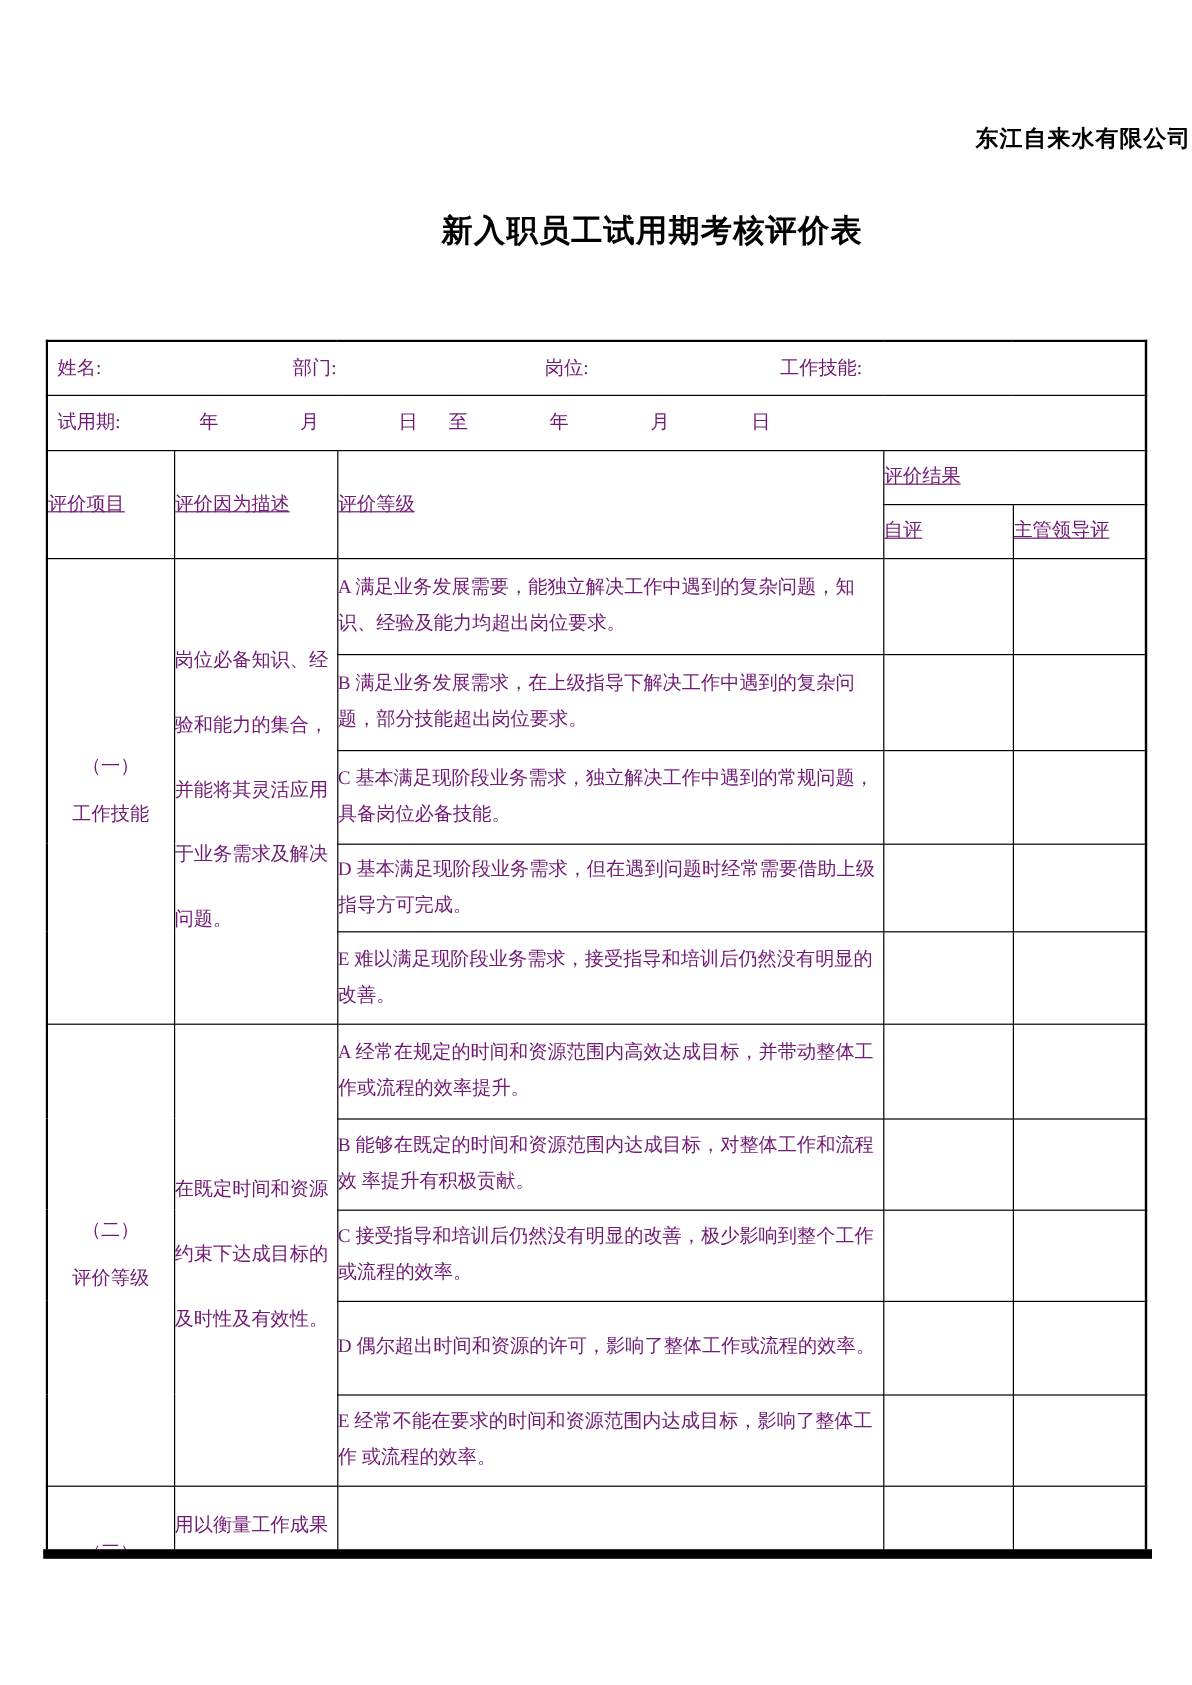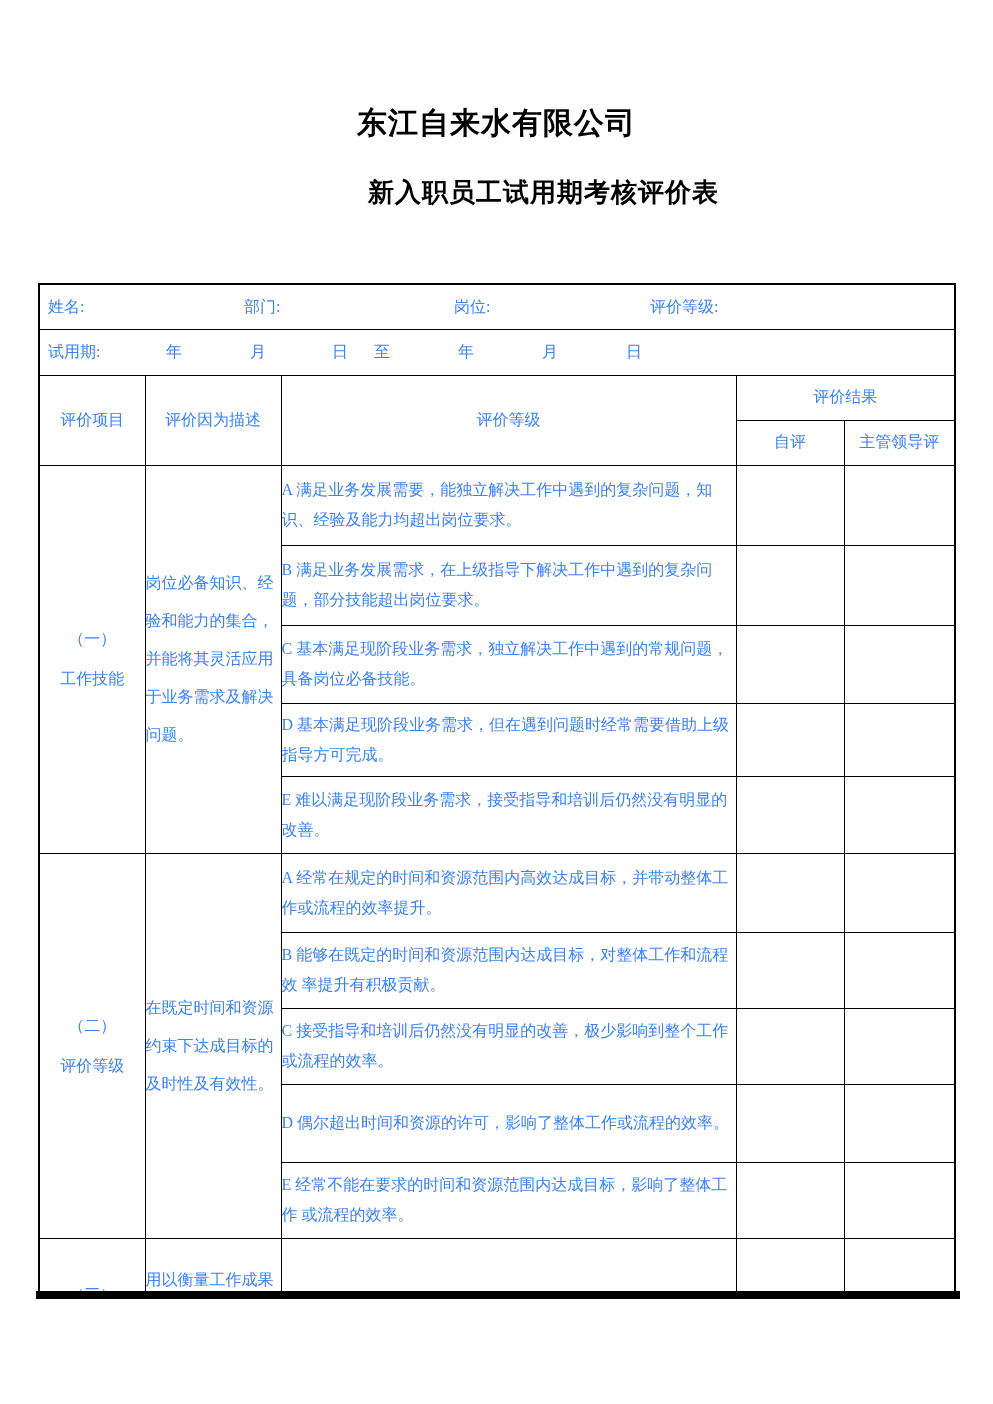--- a/index.html
+++ b/index.html
@@ -3,48 +3,48 @@
 <meta charset="utf-8">
 <style>
   html,body { margin:0; padding:0; background:#fff; }
   .page {
     position:relative; width:993px; height:1404px; background:#ffffff;
     font-family:"Liberation Serif","DejaVu Serif",serif; color:#000;
     overflow:hidden;
   }
   .title {
     position:absolute; top:103px; left:0; width:100%;
-    text-align:center; font-size:30px; font-weight:bold; letter-spacing:1px;
+    text-align:right; font-size:19px; font-weight:bold; letter-spacing:1px;
   }
   .subtitle {
     position:absolute; top:175px; left:0; width:100%;
     text-align:center; font-size:26px; font-weight:bold; letter-spacing:1px;margin-left:47px;
   }
   .intro {
     position:absolute; top:238px; left:48px; width:900px;
     font-size:16.5px;
   }
   .table-wrap {
     position:absolute; top:283px; left:38px; width:922px; height:1008px;
     overflow:hidden;
   }
   table.eval {
     border-collapse:collapse; table-layout:fixed; width:918px;
     border:2px solid #000;
   }
   table.eval td {
-    border:1px solid #000; font-size:16px; color:#3b82f6;
+    border:1px solid #000; font-size:16px; color:#701a75;
     padding:0; vertical-align:middle; overflow:hidden;
   }
   td.info-cell { position:relative; }
   td.info-cell .fld { position:absolute; top:50%; transform:translateY(-50%); white-space:nowrap; }
-  td.hdr { text-align:center; }
+  td.hdr { text-align:left;text-decoration:underline; }
   td.sec-index { text-align:center; line-height:26px; }
   td.sec-index .idx { margin-bottom:14px; }
-  td.sec-desc { padding:0 10px; line-height:38px; text-align:left; }
+  td.sec-desc { padding:0 10px; line-height:54px; text-align:left; }
   td.grade-cell { padding:4px 13px 4px 12px; line-height:30px; text-align:left; }
   td.top-align { vertical-align:top; }
   td.sec-desc.top-align { padding-top:3px; }
   td.grade-cell.top-align { padding-top:14px; }
   .clipbar {
     position:absolute; top:1291px; left:36px; width:924px; height:8px;
     background:#000;
   }
 </style>
 </head>
@@ -64,21 +64,21 @@
         <col style="width:108px">
           <col style="width:111px">
       </colgroup>
 
       <tbody>
           <tr style="height:45px">
         <td colspan="5" class="info-cell">
           <span class="fld" style="left:8px">姓名:</span>
           <span class="fld" style="left:204px">部门:</span>
           <span class="fld" style="left:414px">岗位:</span>
-          <span class="fld" style="left:610px">评价等级:</span>
+          <span class="fld" style="left:610px">工作技能:</span>
         </td>
       </tr>
 
       <tr style="height:46px">
         <td colspan="5" class="info-cell">
           <span class="fld" style="left:8px">试用期:</span>
           <span class="fld" style="left:126px">年</span>
           <span class="fld" style="left:210px">月</span>
           <span class="fld" style="left:292px">日</span>
           <span class="fld" style="left:334px">至</span>

